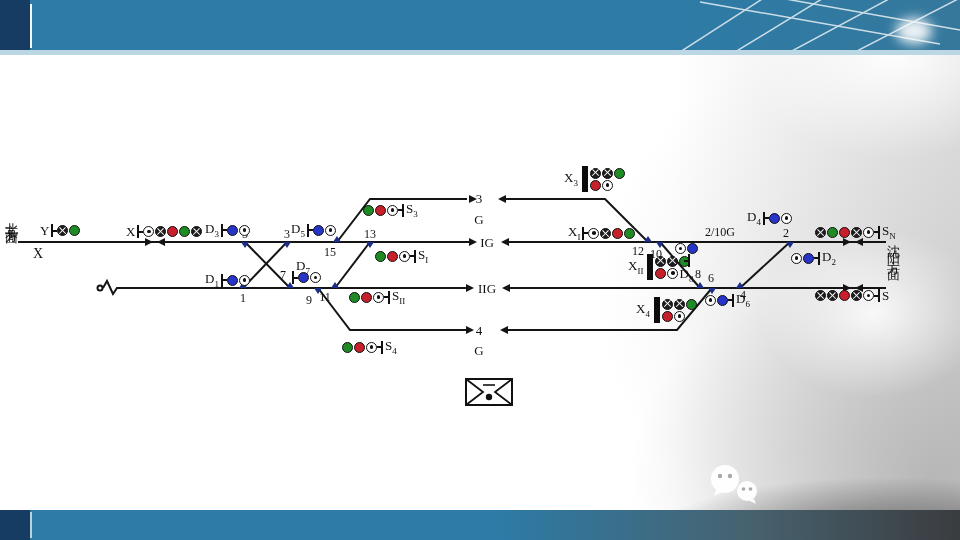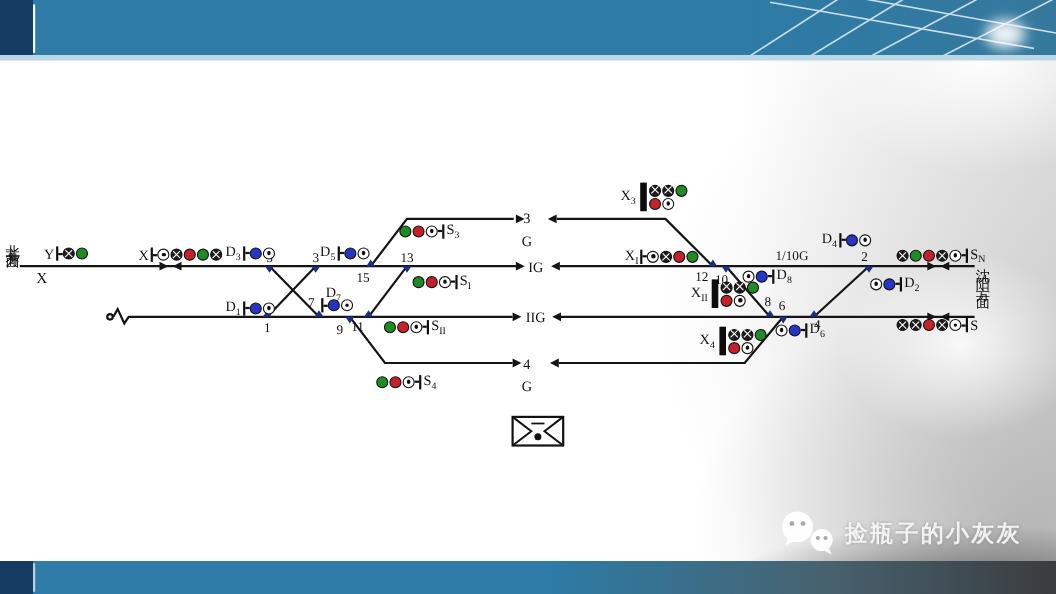--- a/index.html
+++ b/index.html
@@ -150,21 +150,21 @@
 
   <div class="dir" style="left:2px;top:212px;letter-spacing:3px;">北京方面</div>
   <div class="dir" style="left:884px;top:234px;letter-spacing:8px;">沈阳方面</div>
 
   <div class="lbl lbl-track" style="left:472px;top:192px;width:14px;">3</div>
   <div class="lbl lbl-track" style="left:472px;top:213px;width:14px;">G</div>
   <div class="lbl lbl-track" style="left:470px;top:236px;width:34px;">IG</div>
   <div class="lbl lbl-track" style="left:468px;top:282px;width:38px;">IIG</div>
   <div class="lbl lbl-track" style="left:472px;top:324px;width:14px;">4</div>
   <div class="lbl lbl-track" style="left:472px;top:344px;width:14px;">G</div>
-  <div class="lbl" style="left:700px;top:226px;width:40px;">1/10G</div>
+  <div class="lbl" style="left:700px;top:226px;width:40px;">2/10G</div>
   <div class="lbl" style="left:30px;top:247px;width:16px;font-size:14px;">X</div>
 
   <div class="lbl" style="left:237px;top:228px;width:16px;">5</div>
   <div class="lbl" style="left:279px;top:228px;width:16px;">3</div>
   <div class="lbl" style="left:360px;top:228px;width:20px;">13</div>
   <div class="lbl" style="left:320px;top:246px;width:20px;">15</div>
   <div class="lbl" style="left:628px;top:245px;width:20px;">12</div>
   <div class="lbl" style="left:646px;top:248px;width:20px;">10</div>
   <div class="lbl" style="left:778px;top:227px;width:16px;">2</div>
   <div class="lbl" style="left:235px;top:292px;width:16px;">1</div>
@@ -343,21 +343,21 @@
           <span class="lt lt-x"></span>
           <span class="lt lt-x"></span>
           <span class="lt lt-g"></span>
         </span>
         <span class="lights">
           <span class="lt lt-r"></span>
           <span class="lt lt-o"></span>
         </span>
       </span>
     </div>
-  <div class="sig" style="left:675px;top:243px;">
+  <div class="sig" style="left:675px;top:243px;flex-direction:column;">
       <span class="lights">
         <span class="lt lt-o"></span>
         <span class="lt lt-b"></span>
       </span>
       <span class="pole">
         <span class="htick"></span>
         <span class="vbar"></span>
       </span>
       <span class="slabel">D<sub>8</sub></span>
     </div>
@@ -427,21 +427,20 @@
     <svg width="54" height="42" viewBox="0 0 54 42">
       <circle cx="17" cy="15" r="14" fill="#ffffff" opacity="0.95"></circle>
       <circle cx="12" cy="12" r="2.2" fill="#a8a8a8"></circle>
         <circle cx="22" cy="12" r="2.2" fill="#a8a8a8"></circle>
       <polygon points="8,26 14,28 6,32" fill="#ffffff" opacity="0.95"></polygon>
       <circle cx="39" cy="27" r="10" fill="#ffffff" opacity="0.95"></circle>
       <circle cx="35.5" cy="25" r="1.8" fill="#a8a8a8"></circle>
         <circle cx="42.5" cy="25" r="1.8" fill="#a8a8a8"></circle>
       <polygon points="46,35 40,36 48,40" fill="#ffffff" opacity="0.95"></polygon>
     </svg>
-    <span class="wm-text">捡瓶子的小灰灰</span>
   </div>
 
   <div class="bar-bottom">
     <div class="corner-sq"></div>
     <div class="vline-b"></div>
   </div>
 
 </div>
 
 </body></html>

